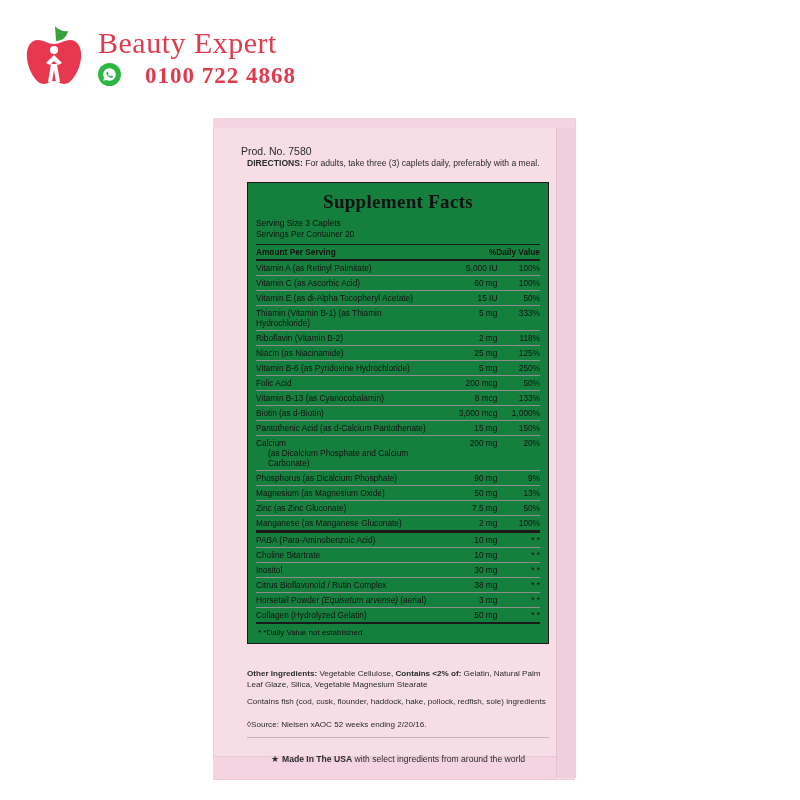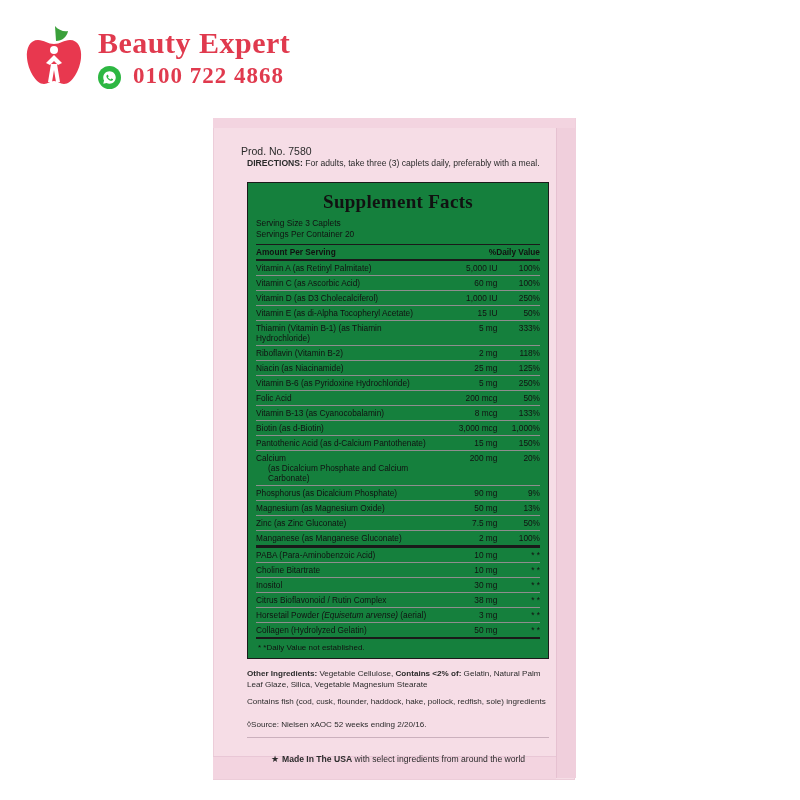--- a/index.html
+++ b/index.html
@@ -30,32 +30,32 @@
     width: 62px;
     height: 66px;
   }
   #brand-logo-mark svg { display: block; }
   #brand-name {
     position: absolute;
     left: 80px;
     top: 8px;
     font-family: "Liberation Serif", serif;
     font-size: 30px;
-    font-weight: bold;
+    font-weight: normal;
     color: #e03a4e;
     letter-spacing: 0.5px;
     white-space: nowrap;
   }
   #brand-phone-row {
     position: absolute;
     left: 80px;
     top: 45px;
     display: flex;
-    align-items: flex-end;
-    gap: 12px;
+    align-items: flex-start;
+    gap: 24px;
   }
   #whatsapp-icon {
     width: 23px;
     height: 23px;
     border-radius: 50%;
     background: #2db742;
     display: flex;
     align-items: center;
     justify-content: center;
   }
@@ -272,25 +272,20 @@
           <td class="nm">Vitamin A (as Retinyl Palmitate)</td>
           <td class="amt">5,000 IU</td>
           <td class="dv">100%</td>
         </tr>
         <tr>
           <td class="nm">Vitamin C (as Ascorbic Acid)</td>
           <td class="amt">60 mg</td>
           <td class="dv">100%</td>
         </tr>
         <tr>
-          <td class="nm">Vitamin D (as D3 Cholecalciferol)</td>
-          <td class="amt">1,000 IU</td>
-          <td class="dv">250%</td>
-        </tr>
-        <tr>
           <td class="nm">Vitamin E (as di-Alpha Tocopheryl Acetate)</td>
           <td class="amt">15 IU</td>
           <td class="dv">50%</td>
         </tr>
         <tr>
           <td class="nm">Thiamin (Vitamin B-1) (as Thiamin Hydrochloride)</td>
           <td class="amt">5 mg</td>
           <td class="dv">333%</td>
         </tr>
         <tr>

